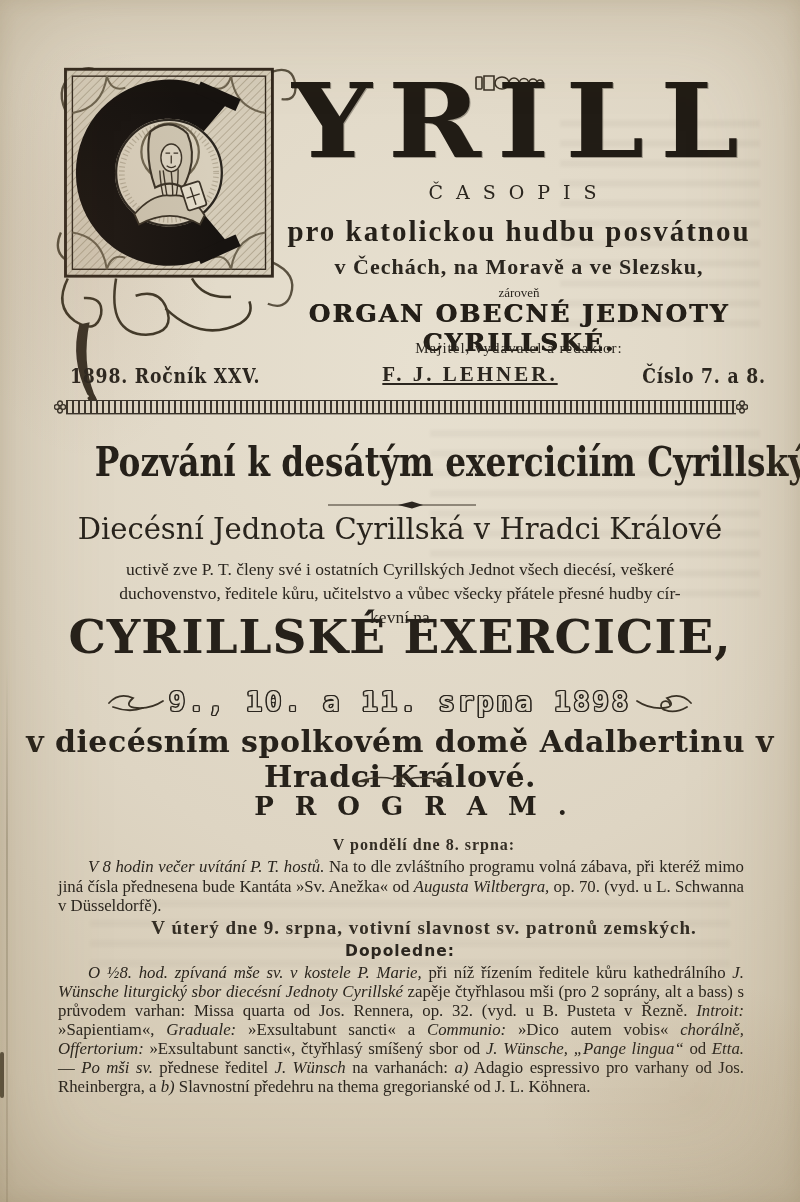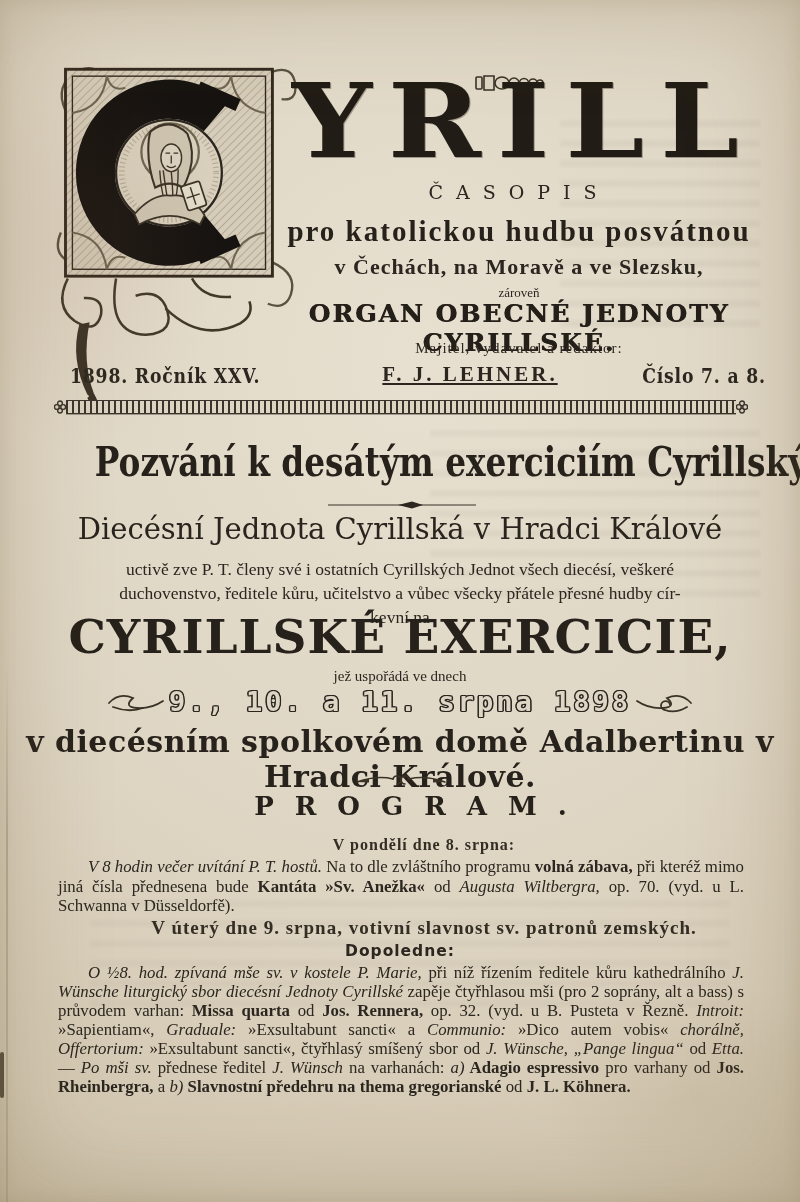--- a/index.html
+++ b/index.html
@@ -73,21 +73,21 @@
   .slab{font-family:Liberation Serif, serif;font-weight:700;letter-spacing:1px;color:#332d24;padding-left:24px;}
   .day1-h{top:836px;font-size:16px;}
   .day2-h{top:917px;font-size:19px;}
   .part-h{top:942px;font-family:"DejaVu Sans",sans-serif;font-weight:700;font-size:15.5px;letter-spacing:1px;}
   .para{left:58px;width:686px;font-size:16.8px;line-height:19.5px;text-align:justify;
     text-indent:30px;margin:0;}
   .p1{top:857px;}
   .p2{top:963px;line-height:19px;}
   .s-n{font-style:normal;}
   .s-i{font-style:italic;}
-  .s-b{font-weight:700;margin-top:42px;}
+  .s-b{font-weight:400;margin-top:42px;}
 
   
   .crease{top:0;left:6px;width:2px;height:1202px;
     background:linear-gradient(180deg,transparent 0 55%,rgba(90,75,50,.25) 70%,rgba(90,75,50,.15) 100%);}
   .tick{top:1052px;left:0;width:4px;height:46px;background:#463d2e;border-radius:2px;opacity:.85;}
   .ghost{pointer-events:none;opacity:.045;filter:blur(1.5px);
     background:repeating-linear-gradient(180deg,rgba(55,45,35,.9) 0 7px,transparent 7px 20px);}
   .g1{top:430px;left:430px;width:330px;height:180px;}
   .g2{top:120px;left:560px;width:200px;height:220px;}
   .g3{top:900px;left:90px;width:640px;height:110px;opacity:.03;}
@@ -212,21 +212,20 @@
 
   <h2 class="abs ctr org-line" style="margin:0;">Diecésní Jednota Cyrillská v Hradci Králové</h2>
 
   <div class="abs ctr intro">
     <div>uctivě zve P. T. členy své i ostatních Cyrillských Jednot všech diecésí, veškeré</div>
     <div>duchovenstvo, ředitele kůru, učitelstvo a vůbec všecky přátele přesné hudby cír-</div>
     <div>kevní na</div>
   </div>
 
   <div class="abs ctr event-title">CYRILLSKÉ EXERCICIE,</div>
-  <div class="abs ctr event-sub">jež uspořádá ve dnech</div>
 
   <div class="abs dates-row">
     <svg width="58" height="24" viewBox="0 0 58 24">
       <g fill="none" stroke="#3a3226" stroke-width="1.8" stroke-linecap="round">
         <path d="M2,13 q10,-11 24,-5 q-10,9 4,10 q14,1 26,-7"></path>
         <path d="M6,17 q16,6 30,1"></path>
       </g>
     </svg>
     <span class="dates">9., 10. a 11. srpna 1898</span>
     <svg width="58" height="24" viewBox="0 0 58 24">

